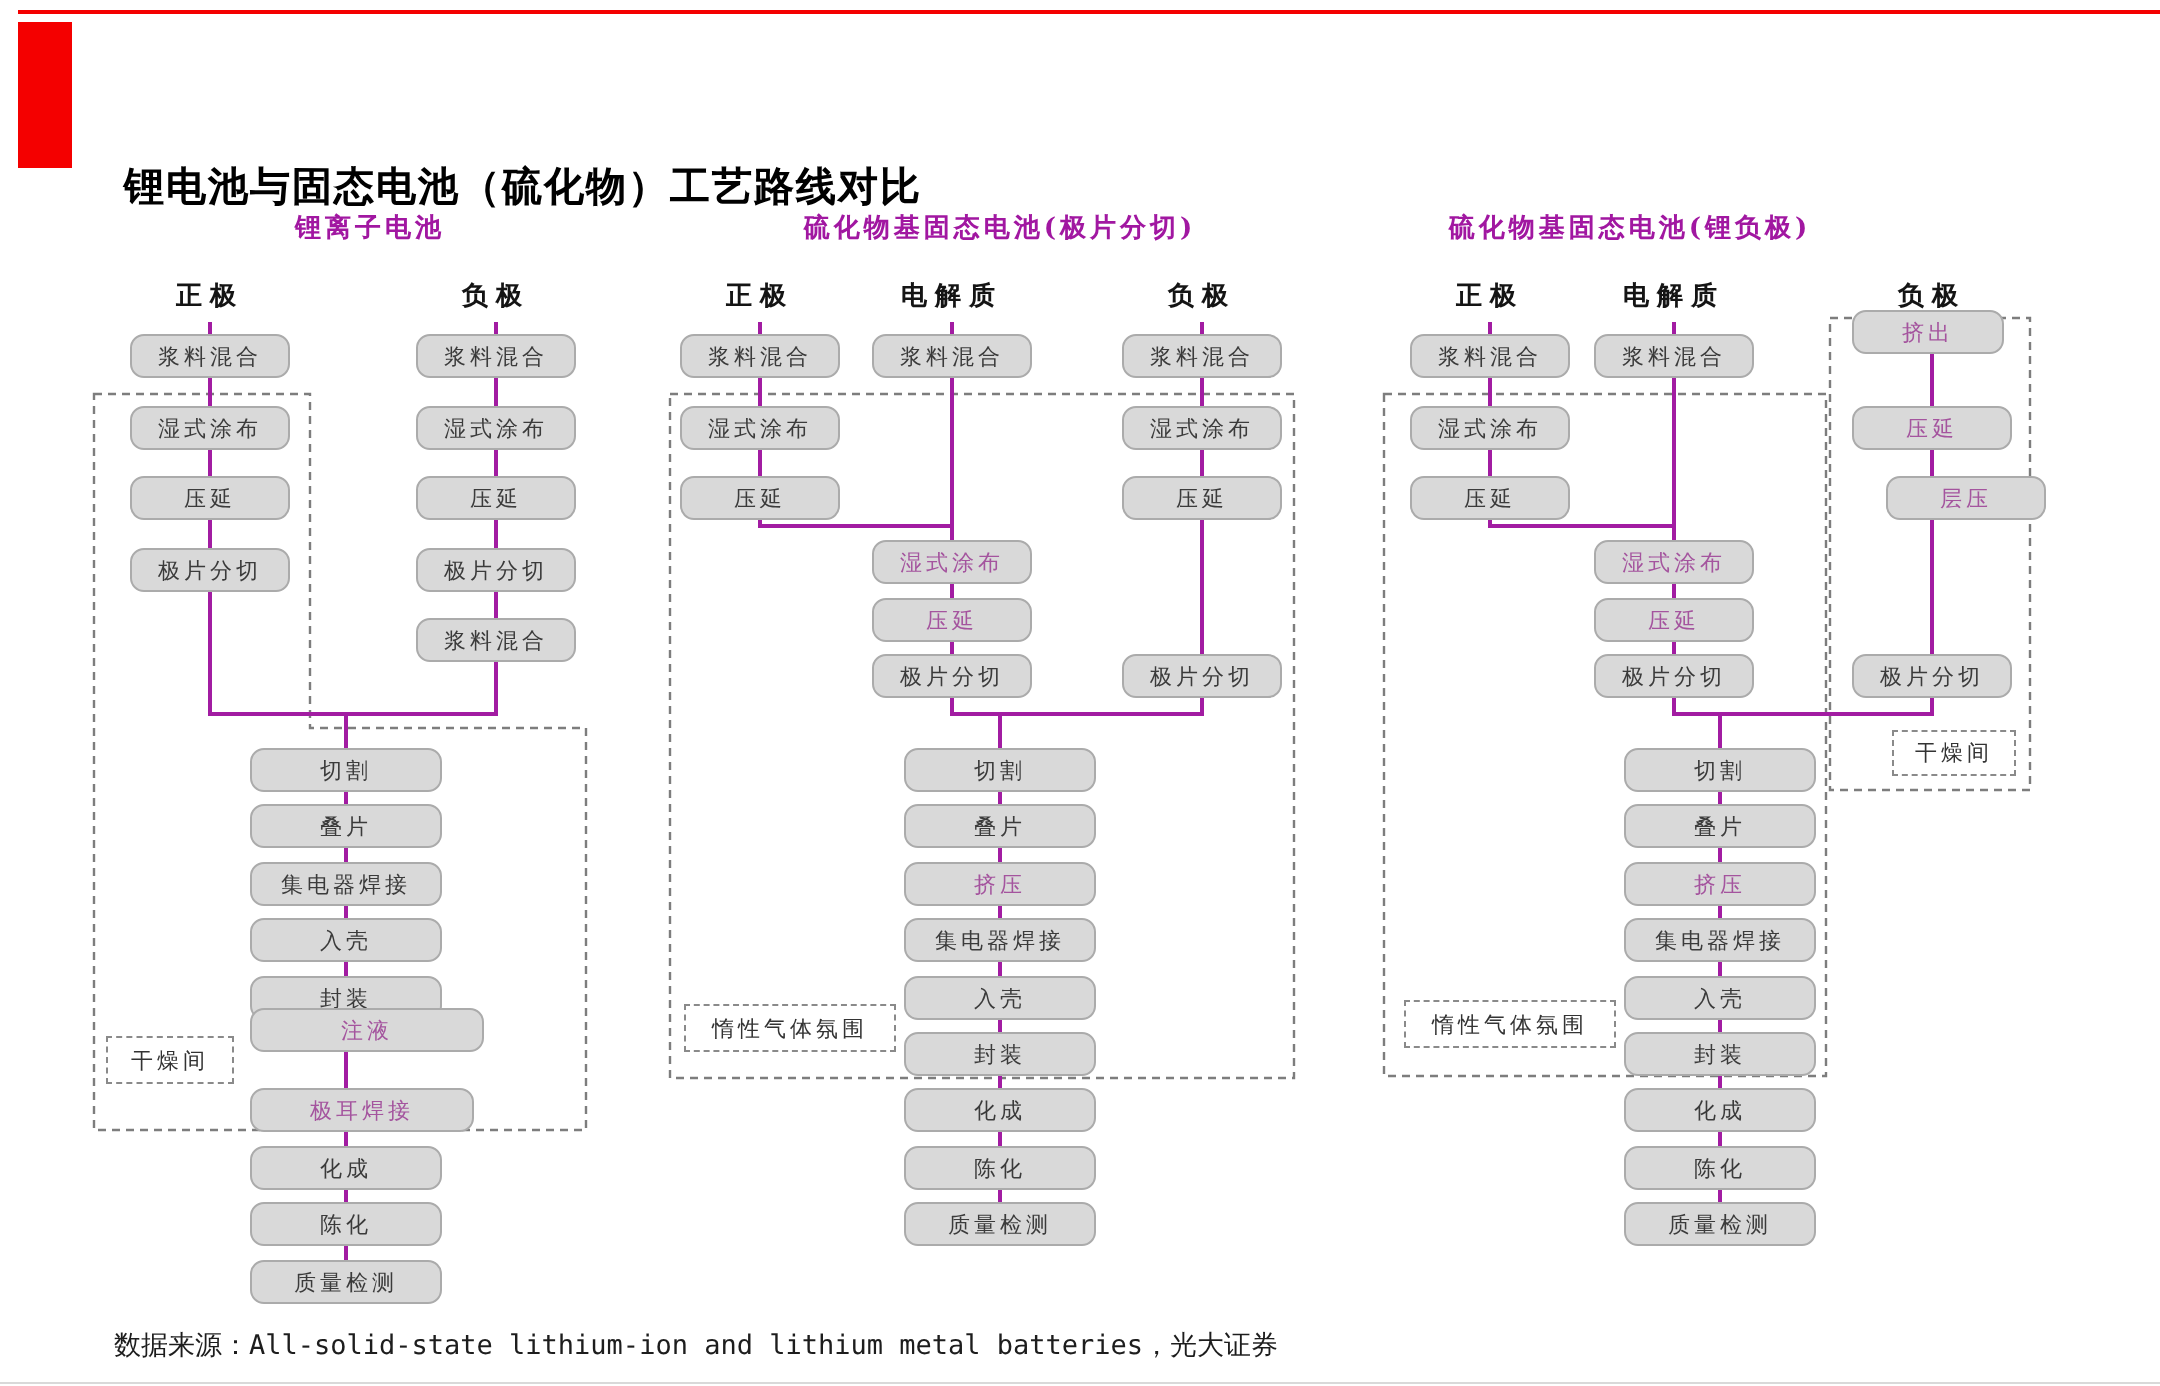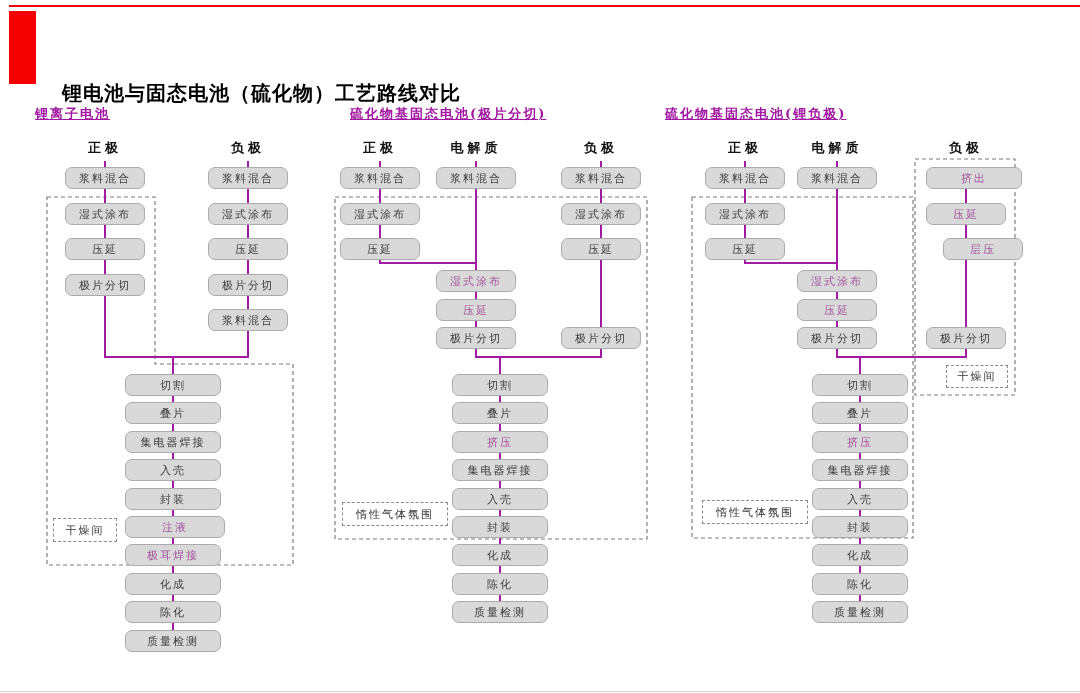--- a/index.html
+++ b/index.html
@@ -8,22 +8,22 @@
   }
   html,body{margin:0;padding:0;background:#fff;}
   #stage{position:relative;width:1080px;height:693px;background:#fff;overflow:hidden;
          font-family:"DejaVu Serif","Liberation Serif",serif;}
   .topline{position:absolute;left:9px;right:0;top:5px;height:2px;background:var(--red);}
   .redblock{position:absolute;left:9px;top:11px;width:27px;height:73px;background:var(--red);}
   .pagetitle{position:absolute;left:62px;top:32px;font-family:"DejaVu Sans","Liberation Sans",sans-serif;
              font-weight:bold;font-size:20px;color:#000;letter-spacing:1px;margin-top:48px;}
   .botline{position:absolute;left:0;right:0;bottom:1px;height:1px;background:#d9d9d9;}
   svg.layer{position:absolute;left:0;top:0;z-index:1;}
-  .dtitle{position:absolute;top:105px;width:300px;text-align:left;font-weight:bold;
-          font-size:13px;letter-spacing:2px;color:var(--dtitle);z-index:2;text-decoration:underline;}
+  .dtitle{position:absolute;top:105px;width:300px;text-align:center;font-weight:bold;
+          font-size:13px;letter-spacing:2px;color:var(--dtitle);z-index:2;}
   .hdr{position:absolute;top:139px;width:80px;text-align:center;font-weight:bold;
        font-size:13px;letter-spacing:4px;color:#141414;z-index:2;white-space:nowrap;}
   .pbox{position:absolute;height:22px;background:var(--boxfill);border:1px solid var(--boxbrd);
         border-radius:7px;box-sizing:border-box;display:flex;align-items:center;justify-content:center;
         font-size:11px;letter-spacing:2px;color:#3b3b3b;z-index:2;white-space:nowrap;}
   .pbox.hl{color:var(--hl);}
   .zlabel{position:absolute;background:#fff;border:1px dashed #8a8a8a;box-sizing:border-box;
           display:flex;align-items:center;justify-content:center;font-size:11px;letter-spacing:2px;
           color:#333;z-index:3;white-space:nowrap;}
   .source{position:absolute;left:57px;top:664px;font-family:"DejaVu Sans Mono","Liberation Mono",monospace;
@@ -68,22 +68,22 @@
     <div class="pbox" style="left:208px;top:203px;width:80px">湿式涂布</div>
     <div class="pbox" style="left:208px;top:238px;width:80px">压延</div>
     <div class="pbox" style="left:208px;top:274px;width:80px">极片分切</div>
     <div class="pbox" style="left:208px;top:309px;width:80px">浆料混合</div>
 
     <div class="pbox" style="left:125px;top:374px;width:96px">切割</div>
     <div class="pbox" style="left:125px;top:402px;width:96px">叠片</div>
     <div class="pbox" style="left:125px;top:431px;width:96px">集电器焊接</div>
     <div class="pbox" style="left:125px;top:459px;width:96px">入壳</div>
     <div class="pbox" style="left:125px;top:488px;width:96px">封装</div>
-    <div class="pbox hl" style="left:125px;top:516px;width:100px">注液</div>
-    <div class="pbox hl" style="left:125px;top:544px;width:96px">极耳焊接</div>
+    <div class="pbox hl" style="left:125px;top:504px;width:117px">注液</div>
+    <div class="pbox hl" style="left:125px;top:544px;width:112px">极耳焊接</div>
     <div class="pbox" style="left:125px;top:573px;width:96px">化成</div>
     <div class="pbox" style="left:125px;top:601px;width:96px">陈化</div>
     <div class="pbox" style="left:125px;top:630px;width:96px">质量检测</div>
 
     <div class="zlabel" style="left:53px;top:518px;width:64px;height:24px">干燥间</div>
   </div>
 
   <div>
     <div class="dtitle" style="left:350px">硫化物基固态电池(极片分切)</div>
     <div class="hdr" style="left:340px">正极</div>
@@ -125,32 +125,33 @@
 
     <div class="pbox" style="left:705px;top:167px;width:80px">浆料混合</div>
     <div class="pbox" style="left:705px;top:203px;width:80px">湿式涂布</div>
     <div class="pbox" style="left:705px;top:238px;width:80px">压延</div>
 
     <div class="pbox" style="left:797px;top:167px;width:80px">浆料混合</div>
     <div class="pbox hl" style="left:797px;top:270px;width:80px">湿式涂布</div>
     <div class="pbox hl" style="left:797px;top:299px;width:80px">压延</div>
     <div class="pbox" style="left:797px;top:327px;width:80px">极片分切</div>
 
-    <div class="pbox hl" style="left:926px;top:167px;width:96px">挤出</div>
+    <div class="pbox hl" style="left:926px;top:155px;width:76px">挤出</div>
     <div class="pbox hl" style="left:926px;top:203px;width:80px">压延</div>
     <div class="pbox hl" style="left:943px;top:238px;width:80px">层压</div>
     <div class="pbox" style="left:926px;top:327px;width:80px">极片分切</div>
 
     <div class="pbox" style="left:812px;top:374px;width:96px">切割</div>
     <div class="pbox" style="left:812px;top:402px;width:96px">叠片</div>
     <div class="pbox hl" style="left:812px;top:431px;width:96px">挤压</div>
     <div class="pbox" style="left:812px;top:459px;width:96px">集电器焊接</div>
     <div class="pbox" style="left:812px;top:488px;width:96px">入壳</div>
     <div class="pbox" style="left:812px;top:516px;width:96px">封装</div>
     <div class="pbox" style="left:812px;top:544px;width:96px">化成</div>
     <div class="pbox" style="left:812px;top:573px;width:96px">陈化</div>
     <div class="pbox" style="left:812px;top:601px;width:96px">质量检测</div>
 
     <div class="zlabel" style="left:702px;top:500px;width:106px;height:24px">惰性气体氛围</div>
     <div class="zlabel" style="left:946px;top:365px;width:62px;height:23px">干燥间</div>
   </div>
 
+  <div class="source">数据来源：All-solid-state lithium-ion and lithium metal batteries，光大证券</div>
 </div>
 
 </body></html>

